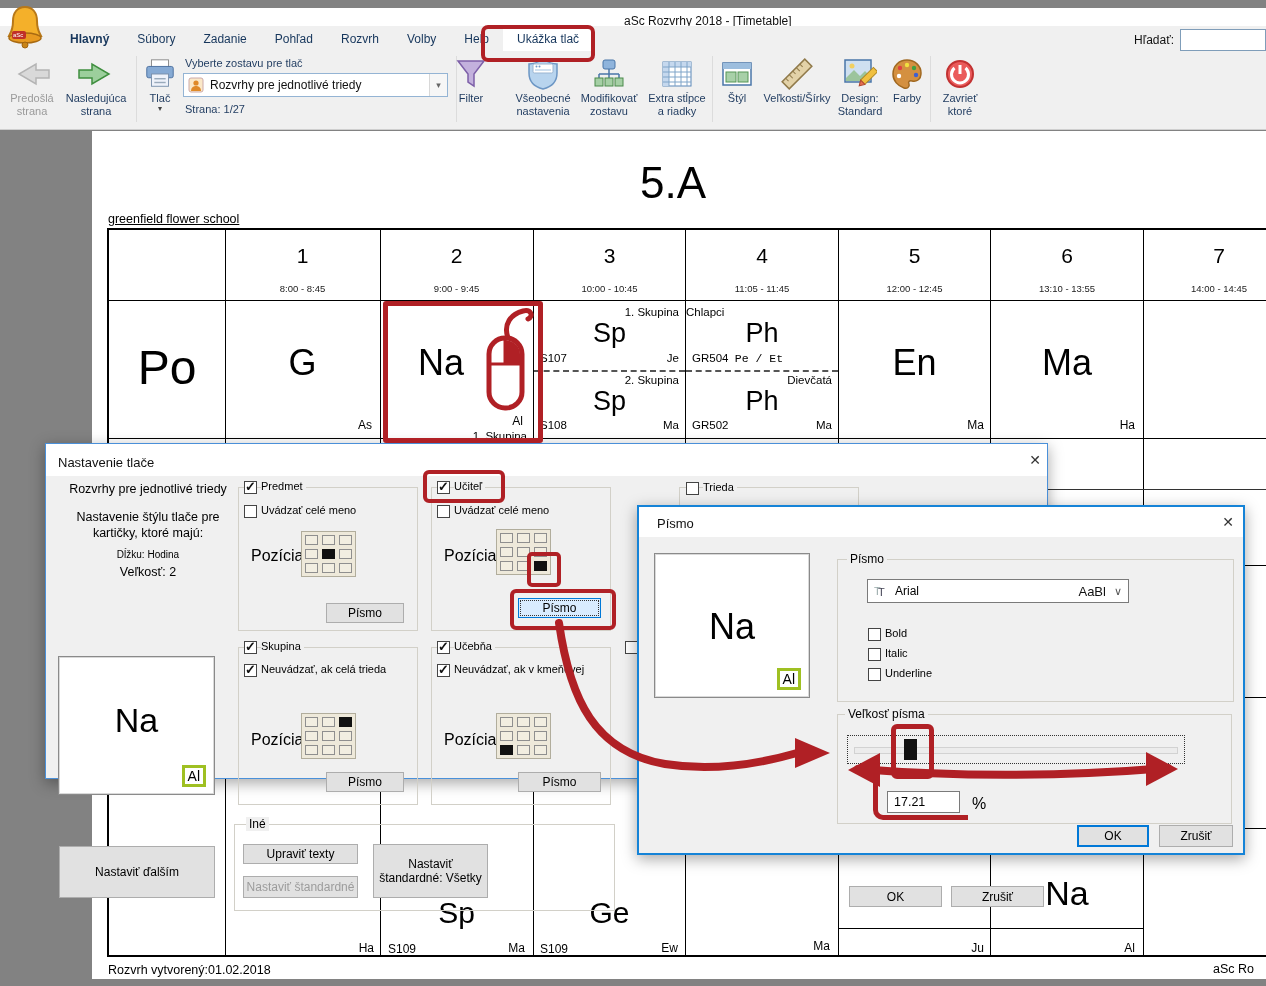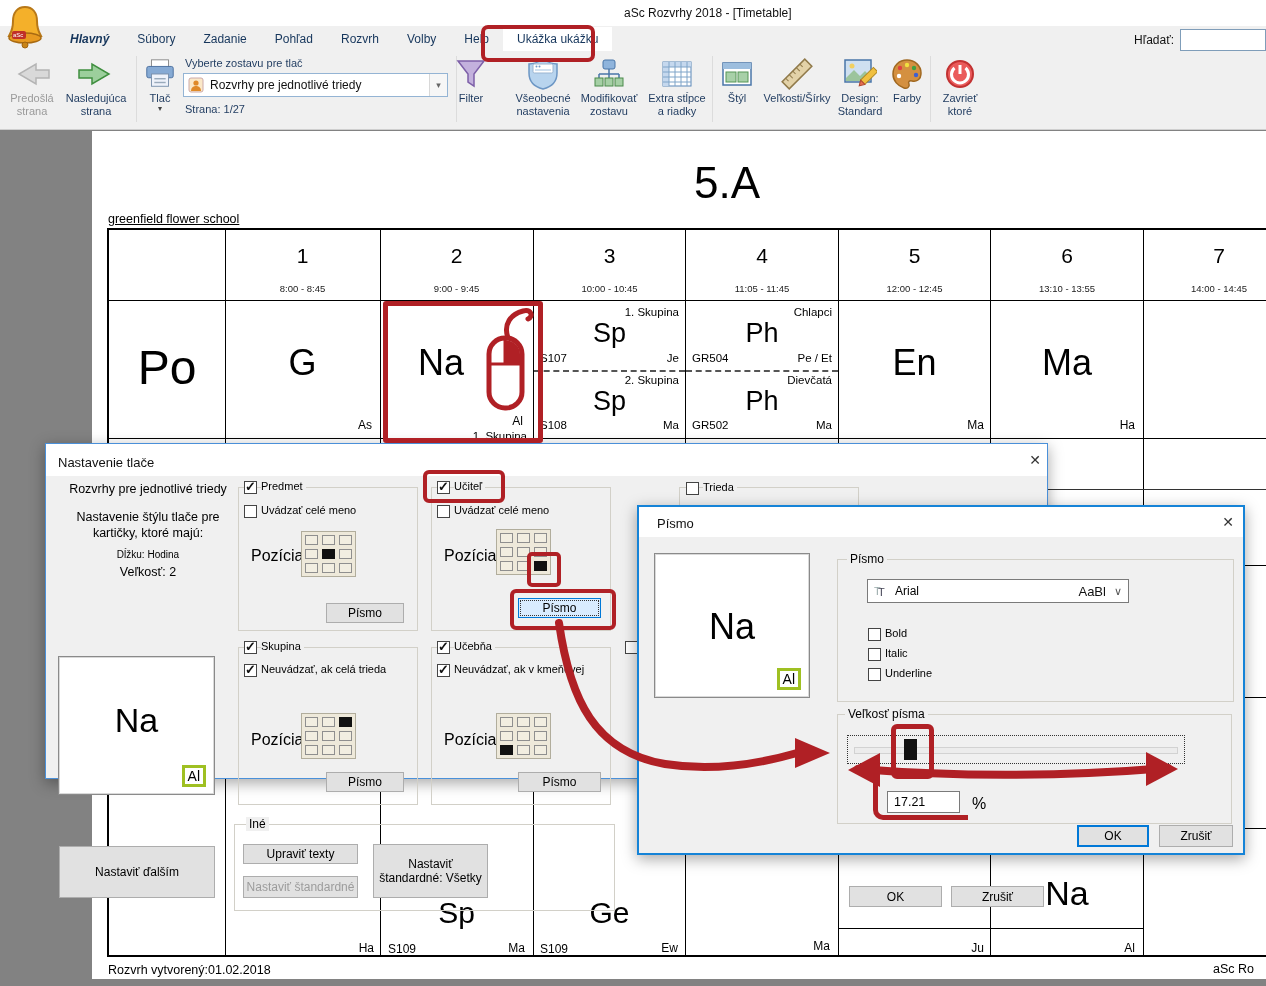--- a/index.html
+++ b/index.html
@@ -1,24 +1,24 @@
 <!DOCTYPE html>
 <html><head>
 <meta charset="utf-8">
 <style>
   html,body{margin:0;padding:0;background:#555;}
   .stage{position:relative;width:1266px;height:986px;overflow:hidden;background:#828282;
          font-family:"Liberation Sans",sans-serif;color:#000;}
   .abs{position:absolute;}
   
-  .titlebar{position:absolute;left:0;top:0;width:1266px;height:26px;background:#fff;}
+  .titlebar{position:absolute;left:0;top:8px;width:1266px;height:26px;background:#fff;}
   .title-text{position:absolute;left:624px;top:6px;font-size:12px;color:#111;}
   .menubar{position:absolute;left:0;top:26px;width:1266px;height:26px;background:#f0f0f0;display:flex;align-items:center;padding-left:56px;box-sizing:border-box;}
   .menu-item{font-size:12px;color:#16365c;padding:5px 14px;white-space:nowrap;}
-  .menu-item.bold{font-weight:bold;font-style:italic;}
+  .menu-item.bold{font-weight:bold;}
   .menu-item.active{background:#fff;}
   .searchwrap{position:absolute;right:0;top:29px;display:flex;align-items:center;}
   .search-label{font-size:12px;color:#111;margin-right:6px;}
   .search-input{width:80px;height:18px;border:1px solid #7f9db9;background:#fff;font-size:12px;}
   .ribbon{position:absolute;left:0;top:52px;width:1266px;height:77px;background:#f0f0f0;border-bottom:1px solid #cfcfcf;}
   .vsep{position:absolute;top:4px;width:1px;height:66px;background:#dcdcdc;}
   .ritem{position:absolute;top:4px;text-align:center;}
   .ricon{display:block;margin:0 auto;height:36px;}
   .rlbl{font-size:11px;line-height:13px;color:#1e3a5f;white-space:pre-line;text-align:center;}
   .rlbl.dis{color:#9a9a9a;}
@@ -82,21 +82,21 @@
   </svg>
 
   <div class="menubar">
     <div class="menu-item bold">Hlavný</div>
     <div class="menu-item">Súbory</div>
     <div class="menu-item">Zadanie</div>
     <div class="menu-item">Pohľad</div>
     <div class="menu-item">Rozvrh</div>
     <div class="menu-item">Volby</div>
     <div class="menu-item">Help</div>
-    <div class="menu-item active">Ukážka ukážku</div>
+    <div class="menu-item active">Ukážka tlač</div>
   </div>
   <div class="searchwrap">
     <span class="search-label">Hľadať:</span>
     <input class="search-input" style="">
   </div>
 
   <div class="ribbon">
     <div class="ritem" style="left:6px;width:52px;">
       <svg class="ricon" width="40" height="30" viewBox="0 0 40 28">
         <path d="M24,4 L24,10 L37,10 L37,18 L24,18 L24,24 L7,14 Z" fill="#d9d9d9" stroke="#b4b4b4" stroke-width="1.5"></path>
@@ -242,21 +242,21 @@
         <line x1="16" y1="7" x2="16" y2="16" stroke="#fff" stroke-width="3"></line>
         <path d="M10.5,10 A8.5,8.5 0 1 0 21.5,10" fill="none" stroke="#fff" stroke-width="3"></path>
       </svg>
       <div class="rlbl">Zavrieť
 ktoré</div>
     </div>
   </div>
 
   <div class="page"></div>
 
-  <div class="abs" style="left:640px;top:158px;width:120px;font-size:44px;text-align:right;z-index:2;">5.A</div>
+  <div class="abs" style="left:640px;top:158px;width:120px;font-size:44px;text-align:left;z-index:2;">5.A</div>
   <div class="abs" style="left:108px;top:212px;font-size:12.5px;text-decoration:underline;z-index:2;">greenfield flower school</div>
 
   <div class="hl" style="left:107px;top:228px;width:1159px;height:2px;z-index:2;"></div>
   <div class="vl" style="left:107px;top:228px;width:2px;height:729px;z-index:2;"></div>
   <div class="hl" style="left:107px;top:955px;width:1159px;height:2px;z-index:2;"></div>
   <div class="vl" style="left:225px;top:230px;width:1px;height:725px;z-index:2;"></div>
   <div class="vl" style="left:380px;top:230px;width:1px;height:725px;z-index:2;"></div>
   <div class="vl" style="left:533px;top:230px;width:1px;height:725px;z-index:2;"></div>
   <div class="vl" style="left:685px;top:230px;width:1px;height:725px;z-index:2;"></div>
   <div class="vl" style="left:838px;top:230px;width:1px;height:725px;z-index:2;"></div>
@@ -295,24 +295,24 @@
 
   <div class="cell-sm" style="left:534px;top:306px;width:145px;text-align:right;z-index:2;">1. Skupina</div>
   <div class="subj-md" style="left:534px;top:320px;width:151px;z-index:2;">Sp</div>
   <div class="cell-sm" style="left:540px;top:352px;z-index:2;">S107</div>
   <div class="cell-sm" style="left:534px;top:352px;width:145px;text-align:right;z-index:2;">Je</div>
   <div class="cell-sm" style="left:534px;top:374px;width:145px;text-align:right;z-index:2;">2. Skupina</div>
   <div class="subj-md" style="left:534px;top:388px;width:151px;z-index:2;">Sp</div>
   <div class="cell-sm" style="left:540px;top:419px;z-index:2;">S108</div>
   <div class="cell-sm" style="left:534px;top:419px;width:145px;text-align:right;z-index:2;">Ma</div>
 
-  <div class="cell-sm" style="left:686px;top:306px;width:146px;text-align:right;z-index:2;">Chlapci</div>
+  <div class="cell-sm" style="left:686px;top:306px;width:146px;text-align:left;z-index:2;">Chlapci</div>
   <div class="subj-md" style="left:686px;top:320px;width:152px;z-index:2;">Ph</div>
   <div class="cell-sm" style="left:692px;top:352px;z-index:2;">GR504</div>
-  <div class="cell-sm" style="left:686px;top:352px;width:146px;text-align:right;z-index:2;">Pe / Et</div>
+  <div class="cell-sm" style="left:686px;top:352px;width:146px;text-align:center;z-index:2;font-family:Liberation Mono, monospace;">Pe / Et</div>
   <div class="cell-sm" style="left:686px;top:374px;width:146px;text-align:right;z-index:2;">Dievčatá</div>
   <div class="subj-md" style="left:686px;top:388px;width:152px;z-index:2;">Ph</div>
   <div class="cell-sm" style="left:692px;top:419px;z-index:2;">GR502</div>
   <div class="cell-sm" style="left:686px;top:419px;width:146px;text-align:right;z-index:2;">Ma</div>
   <div class="subj-lg" style="left:839px;top:342px;width:151px;z-index:2;">En</div>
   <div class="tchr" style="left:839px;top:418px;width:145px;z-index:2;">Ma</div>
   <div class="subj-lg" style="left:991px;top:342px;width:152px;z-index:2;">Ma</div>
   <div class="tchr" style="left:991px;top:418px;width:144px;z-index:2;">Ha</div>
 
   <div class="cell-sm" style="left:381px;top:430px;width:146px;text-align:right;z-index:2;">1. Skupina</div>

